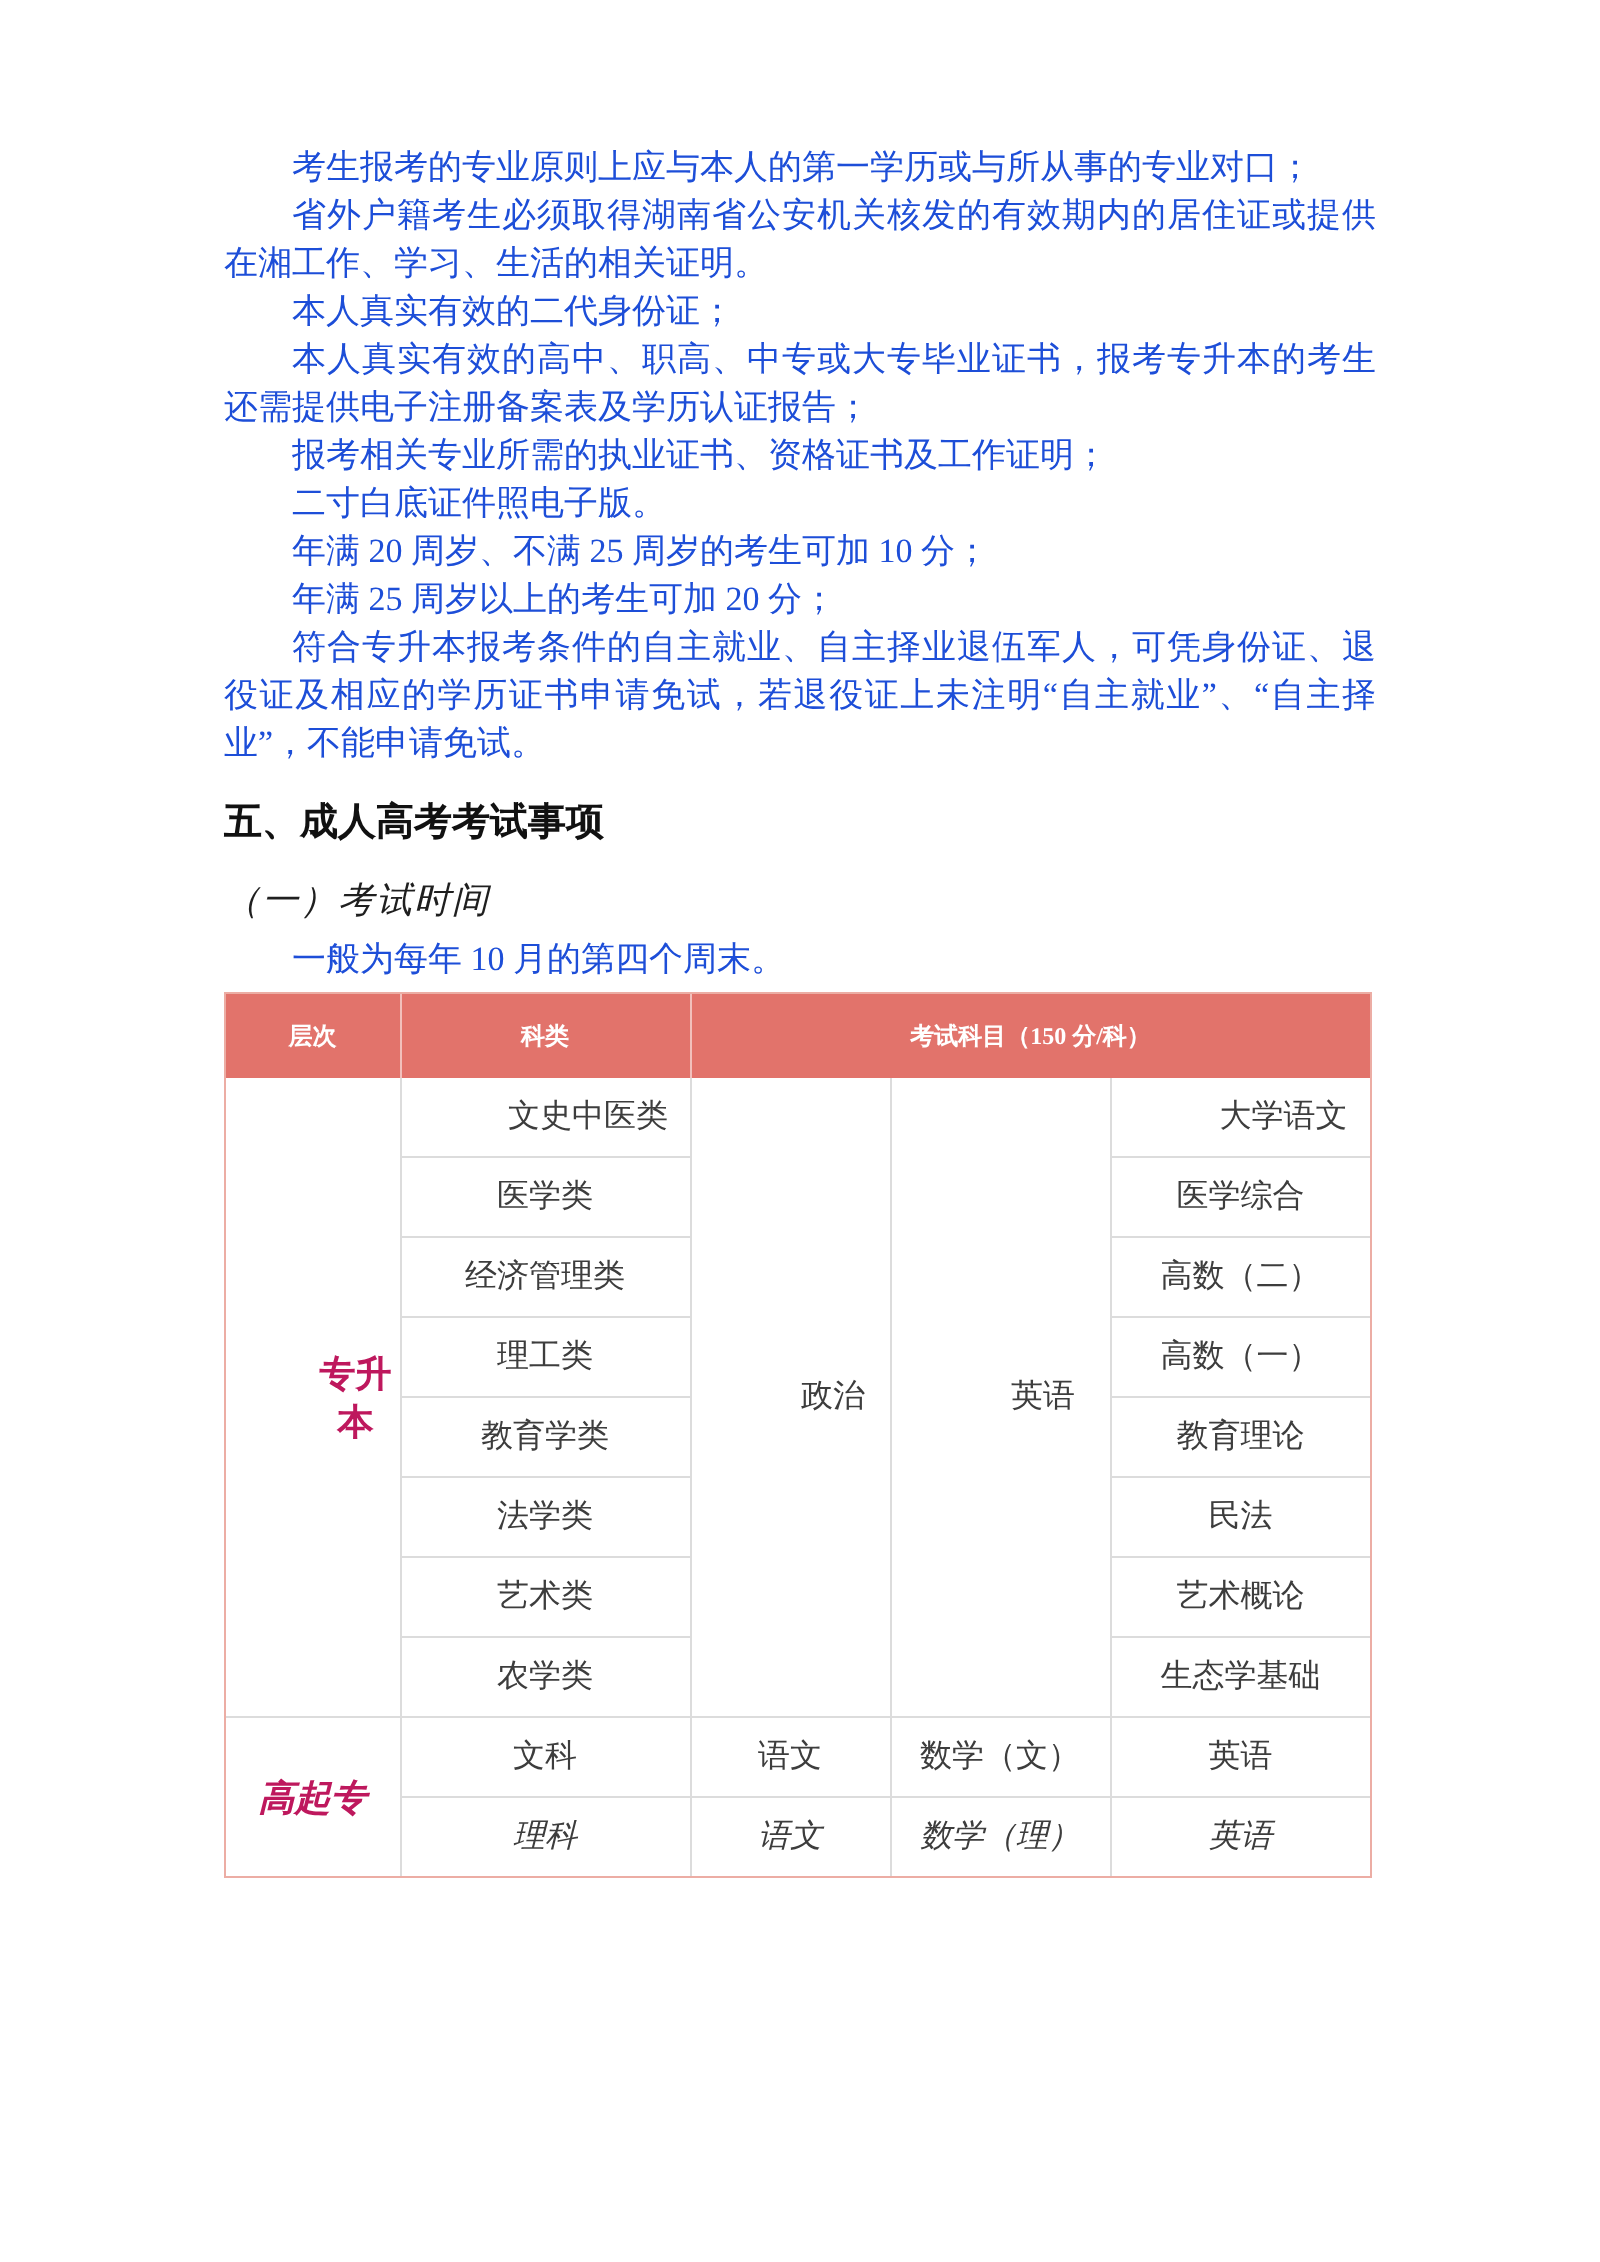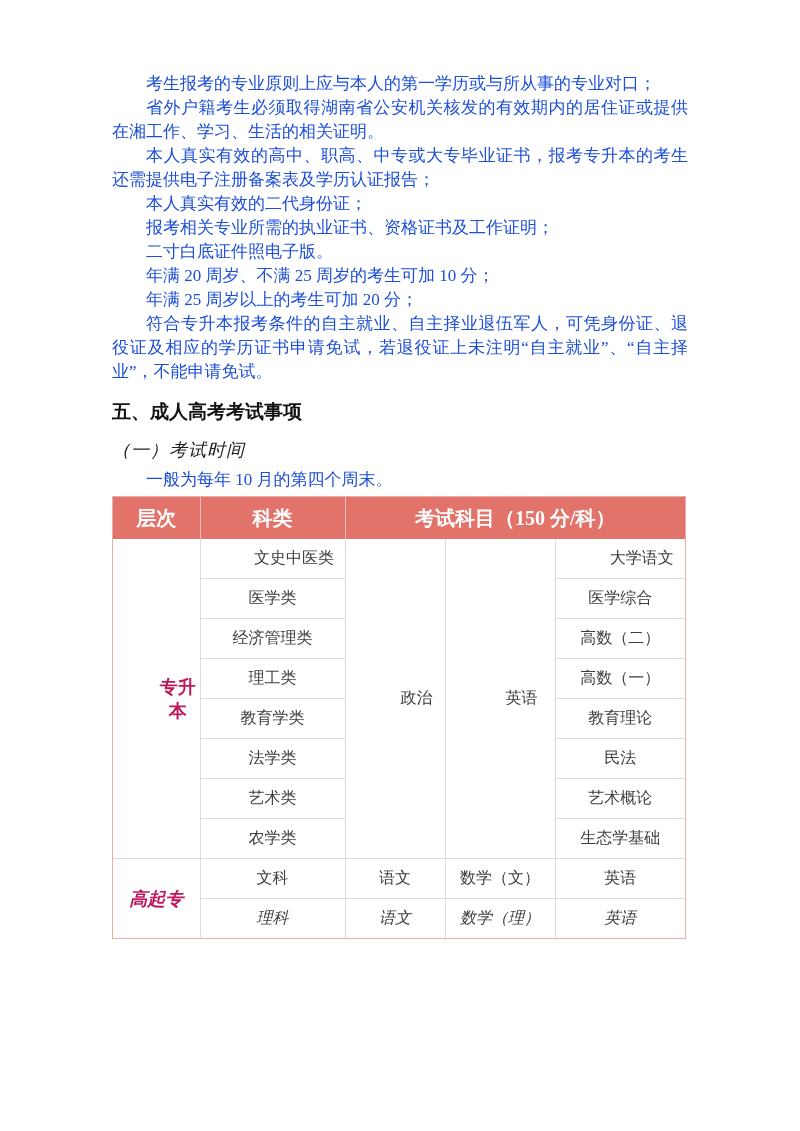--- a/index.html
+++ b/index.html
@@ -65,21 +65,21 @@
     width: 100%;
   }
   table.exam col.c-level    { width: 87px; }
   table.exam col.c-category { width: 145px; }
   table.exam col.c-s1       { width: 100px; }
   table.exam col.c-s2       { width: 110px; }
   table.exam col.c-s3       { width: 130px; }
   table.exam th {
     background: var(--header-bg, #E2736B);
     color: var(--header-text, #FFFFFF);
-    font-size: 20px;
+    font-size: 12px;
     font-weight: bold;
     height: 40px;
     border: none;
     border-right: 1px solid rgba(255, 255, 255, 0.55);
     text-align: center;
     vertical-align: middle;
     font-family: "Liberation Serif", "DejaVu Serif", serif;
   }
   table.exam th:last-child { border-right: none; text-align: center; }
   table.exam td {
@@ -104,22 +104,22 @@
 </style>
 </head>
 <body>
 
 <div class="page">
 
   <p class="body-text">考生报考的专业原则上应与本人的第一学历或与所从事的专业对口；</p>
   <p class="body-text">省外户籍考生必须取得湖南省公安机关核发的有效期内的居住证或提供在湘工作、学习、生活的相关证明。</p>
 
 
+  <p class="body-text">本人真实有效的二代身份证；</p>
   <p class="body-text">本人真实有效的高中、职高、中专或大专毕业证书，报考专升本的考生还需提供电子注册备案表及学历认证报告；</p>
-  <p class="body-text">本人真实有效的二代身份证；</p>
   <p class="body-text">报考相关专业所需的执业证书、资格证书及工作证明；</p>
   <p class="body-text">二寸白底证件照电子版。</p>
 
 
   <p class="body-text">年满 20 周岁、不满 25 周岁的考生可加 10 分；</p>
   <p class="body-text">年满 25 周岁以上的考生可加 20 分；</p>
   <p class="body-text">符合专升本报考条件的自主就业、自主择业退伍军人，可凭身份证、退役证及相应的学历证书申请免试，若退役证上未注明“自主就业”、“自主择业”，不能申请免试。</p>
 
   <h2 class="bold-heading">五、成人高考考试事项</h2>
 

